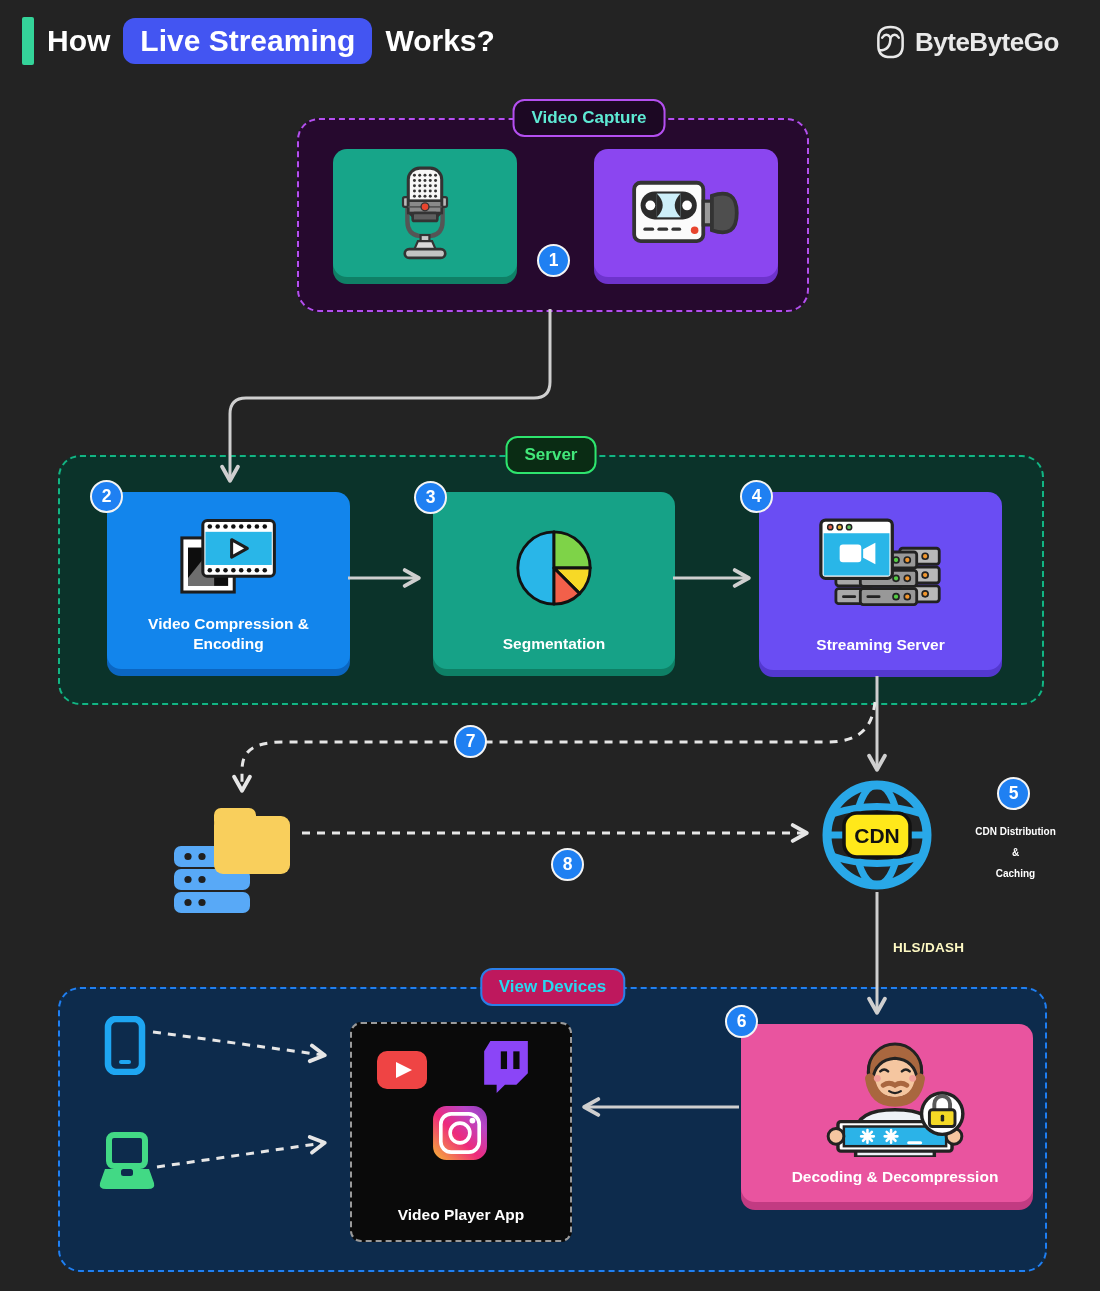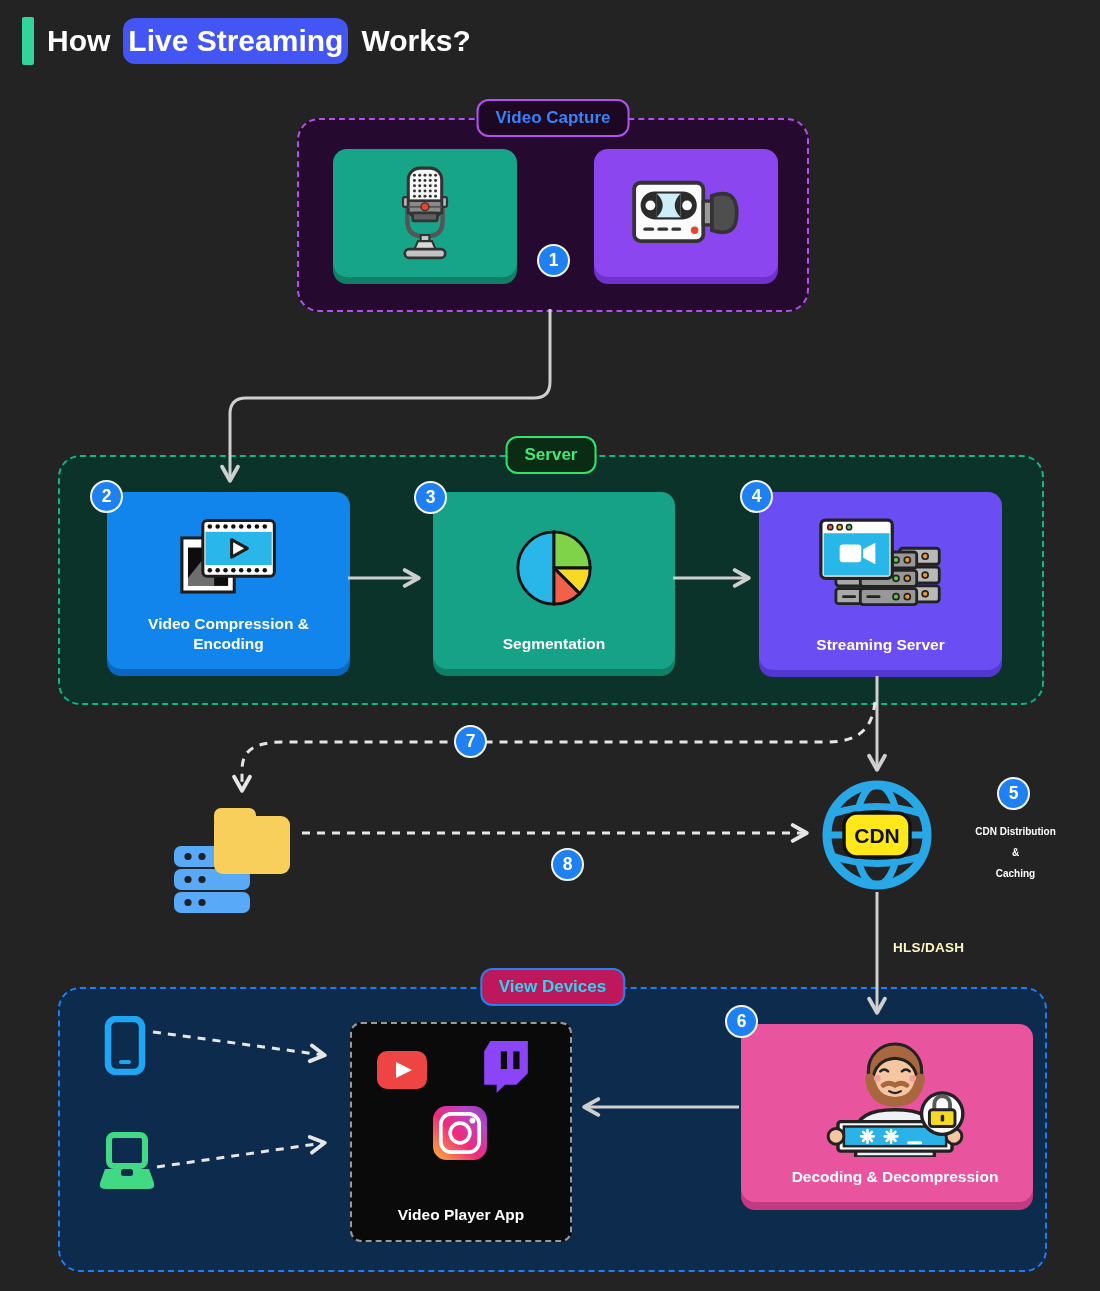--- a/index.html
+++ b/index.html
@@ -6,34 +6,34 @@
   .canvas{
     position:relative;width:1100px;height:1291px;overflow:hidden;
     background:#232323;
     font-family:"Liberation Sans","DejaVu Sans",sans-serif;
     -webkit-font-smoothing:antialiased;
   }
   
   .hdr{position:absolute;left:22px;top:17px;display:flex;align-items:center;gap:13px;}
   .hdr .bar{width:12px;height:48px;background:#34d399;border-radius:2px;}
   .hdr .t{font-size:30px;font-weight:800;color:#ffffff;white-space:nowrap;}
-  .hdr .hl{background:#4355f2;color:#fff;border-radius:12px;padding:6px 5px;}
+  .hdr .hl{background:#4355f2;color:#fff;border-radius:12px;padding:6px 17px;}
   .brand{position:absolute;left:874px;top:24px;display:flex;align-items:center;gap:8px;}
   .brand .txt{font-size:26px;font-weight:700;color:#e9e9e9;letter-spacing:-0.5px;}
   
   .section{position:absolute;border-radius:22px;}
   .sec-capture{left:297px;top:118px;width:508px;height:190px;background:#26092e;border:2px dashed #b44ff0;}
   .sec-server{left:58px;top:455px;width:982px;height:246px;background:#0b332a;border:2px dashed #12b583;}
   .sec-devices{left:58px;top:987px;width:985px;height:281px;background:#0d2b4c;border:2px dashed #1f7ff2;}
   .sec-pill{
     position:absolute;left:50%;top:-21px;transform:translateX(-50%);
     height:38px;display:flex;align-items:center;padding:0 17px;border-radius:12px;
     font-size:17px;font-weight:700;white-space:nowrap;box-sizing:border-box;z-index:3;
   }
-  .pill-capture{background:#1c0823;border:2.5px solid #b44ff0;color:#3b82f6;}
+  .pill-capture{background:#1c0823;border:2.5px solid #b44ff0;color:#5eead4;margin-left:36px;}
   .pill-server{background:#0a2c14;border:2.5px solid #2ee56e;color:#42e87a;}
   .pill-devices{background:#be185d;border:2.5px solid #2b7fe8;color:#28d7f0;}
   
   .tile{position:absolute;border-radius:14px;display:flex;align-items:center;justify-content:center;}
   .tile-mic{left:34px;top:29px;width:184px;height:128px;background:#17a589;box-shadow:0 7px 0 0 #0f8066;}
   .tile-cam{left:295px;top:29px;width:184px;height:128px;background:#8b46f0;box-shadow:0 7px 0 0 #6e33cc;}
   .node{position:absolute;border-radius:14px;display:flex;flex-direction:column;align-items:center;}
   .node .icon-area{flex:1;display:flex;align-items:center;justify-content:center;padding-top:10px;}
   .node .lbl{color:#fff;font-size:15.5px;font-weight:700;text-align:center;line-height:1.3;margin-bottom:15px;padding:0 20px;}
   .nd-compress{left:47px;top:35px;width:243px;height:177px;background:#1285ec;box-shadow:0 7px 0 0 #0b66c2;}
@@ -64,20 +64,30 @@
 
 <div class="canvas">
 
   <div class="hdr">
     <div class="bar"></div>
     <div class="t">How</div>
     <div class="t hl">Live Streaming</div>
     <div class="t">Works?</div>
   </div>
 
+  <div class="brand">
+    <svg width="33" height="36" viewBox="0 0 34 36">
+      <g fill="none" stroke="#e9e9e9" stroke-width="2.6" stroke-linecap="round">
+        <path d="M17 2.5 C9 2.5 4.5 6.5 4.5 14 V22 C4.5 29.5 9 33.5 17 33.5 C25 33.5 29.5 29.5 29.5 22 V14 C29.5 6.5 25 2.5 17 2.5 Z"></path>
+        <path d="M8.5 13.5 Q12.75 7.5 17 13.5 Q21.25 7.5 25.5 13.5"></path>
+        <path d="M17 13.5 C17 22.5 13 26.5 5.8 26.5"></path>
+      </g>
+    </svg>
+    <div class="txt">ByteByteGo</div>
+  </div>
 
   <div class="section sec-capture">
     <div class="sec-pill pill-capture">Video Capture</div>
 
     <div class="tile tile-mic">
       <svg width="88" height="100" viewBox="0 0 100 110">
         <path d="M30 44 V64 Q30 79 43 81" fill="none" stroke="#555" stroke-width="5" stroke-linecap="round"></path>
         <path d="M70 44 V64 Q70 79 57 81" fill="none" stroke="#555" stroke-width="5" stroke-linecap="round"></path>
         <rect x="25" y="37" width="10" height="11" rx="2" fill="#b9b9b9" stroke="#333" stroke-width="2.5"></rect>
         <rect x="65" y="37" width="10" height="11" rx="2" fill="#b9b9b9" stroke="#333" stroke-width="2.5"></rect>

